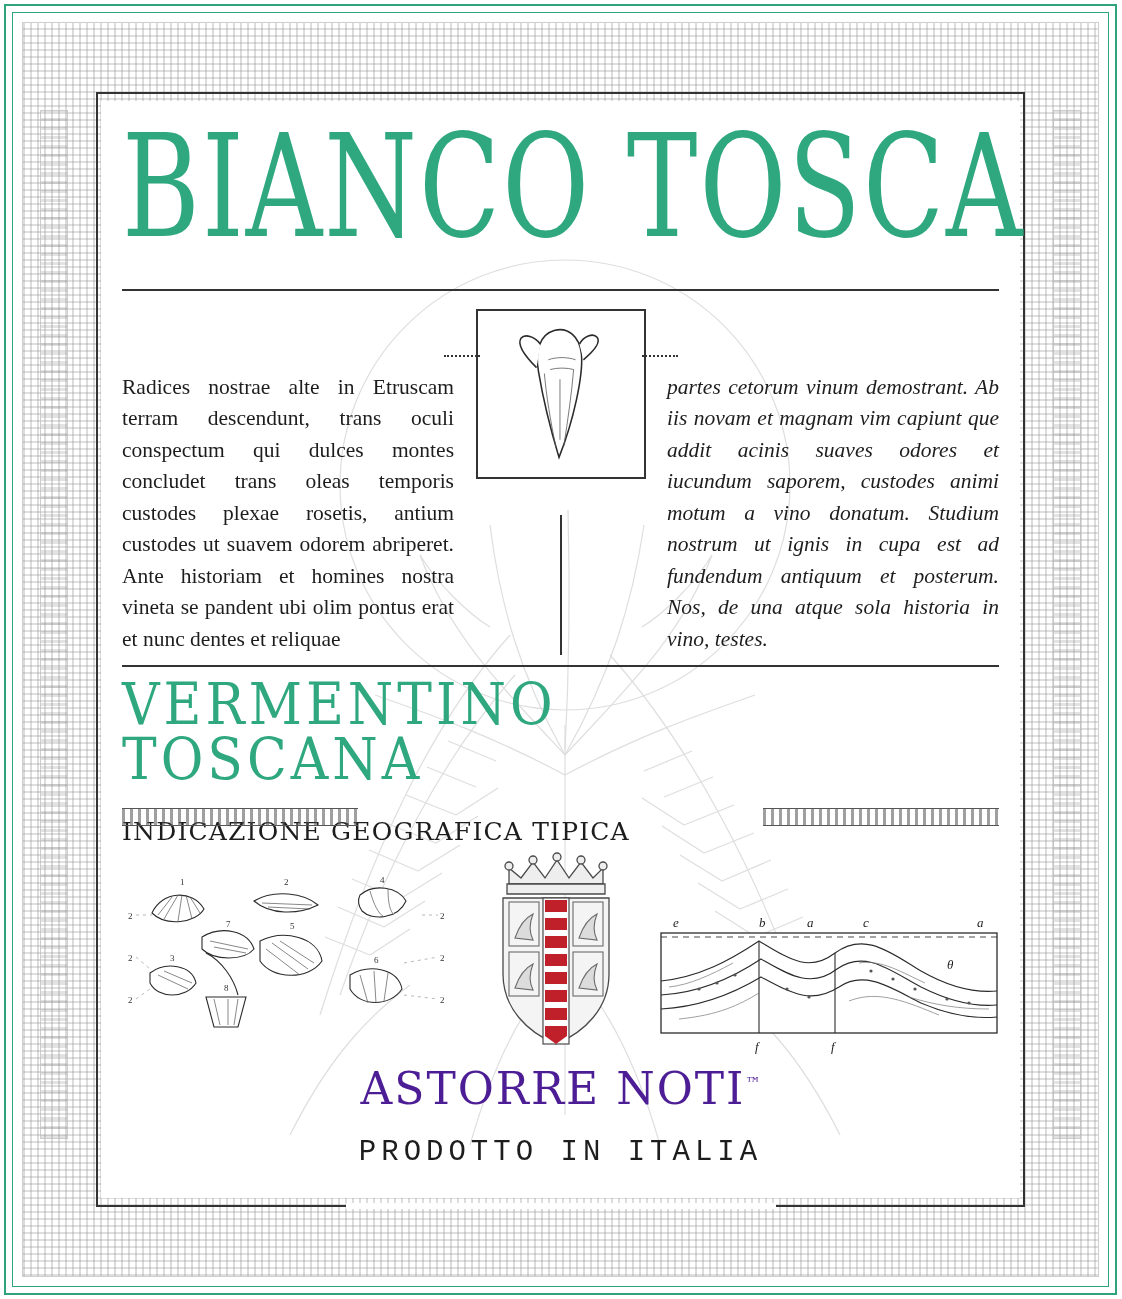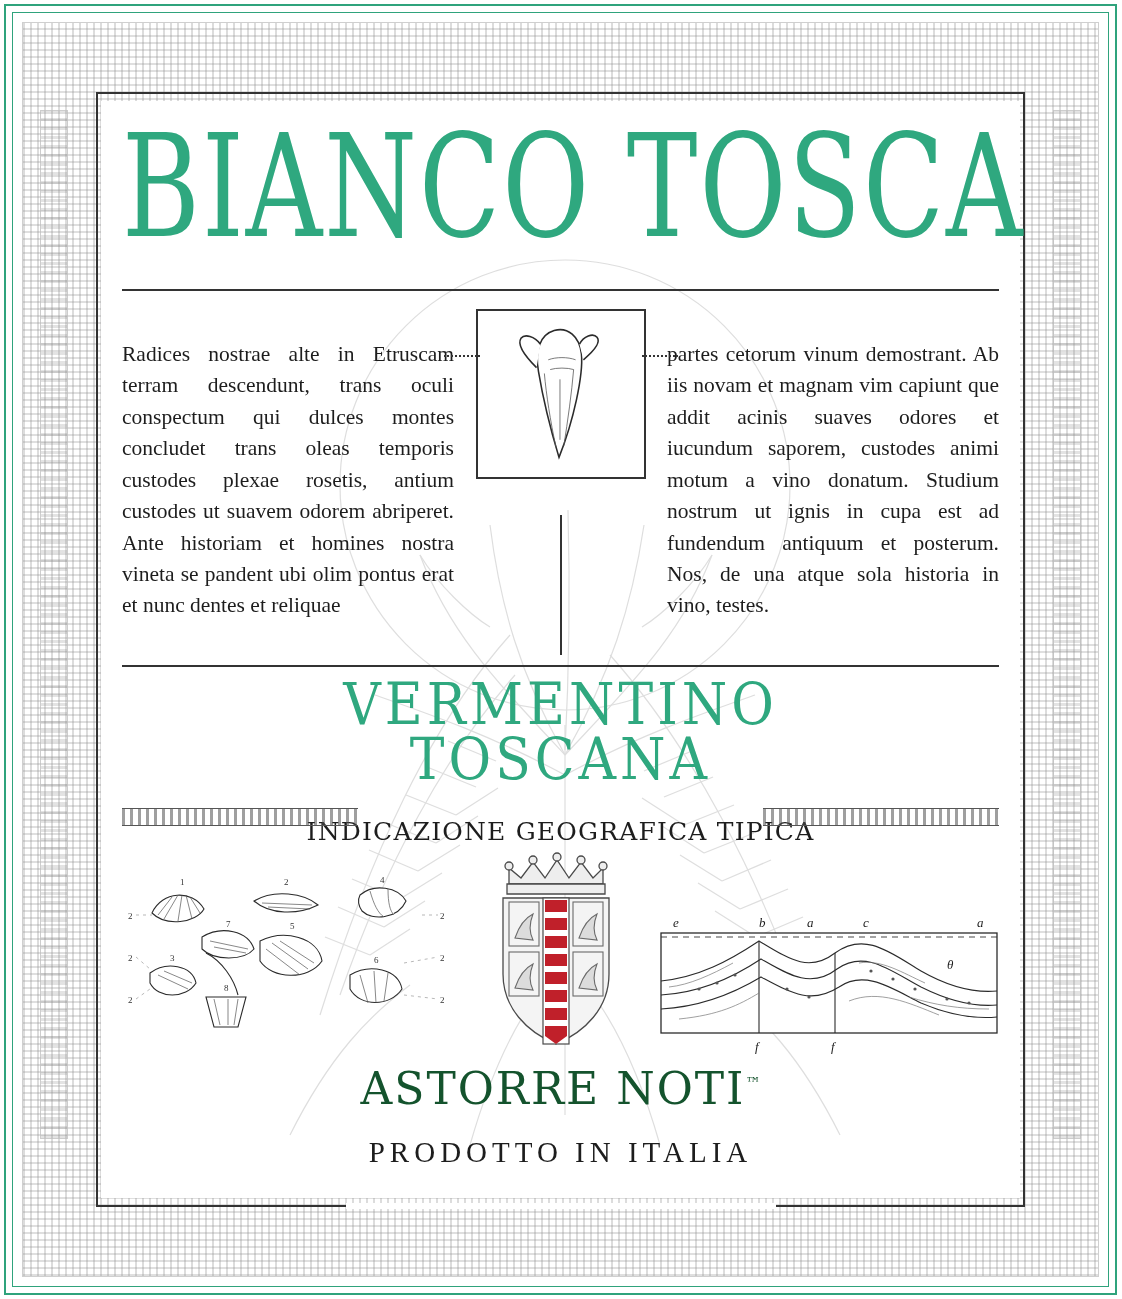--- a/index.html
+++ b/index.html
@@ -105,34 +105,34 @@
 
   .hr {
     border: 0;
     border-top: 2px solid #333;
     margin: 10px 0 0 0;
   }
 
   
   .cols {
     display: flex;
-    align-items: center;
+    align-items: flex-end;
     margin-top: 14px;
     position: relative;
   }
   .col {
     width: 332px;
     font-size: 21.5px;
     line-height: 1.465;
     color: #1d1d1d;
     text-align: justify;
     font-family: "Liberation Serif", serif;
   }
   .col.left { text-align: justify; }
-  .col.right { text-align: justify; margin-left: auto; }
+  .col.right { text-align: justify; margin-left: auto; font-style: italic; }
   .col-mid {
     flex: 1 1 auto;
     position: relative;
     display: flex;
     flex-direction: column;
     align-items: center;
   }
   .tooth-box {
     width: 166px;
     height: 166px;
@@ -152,21 +152,20 @@
     top: 44px;
     height: 0;
     border-top: 2px dotted #333;
     width: 36px;
   }
   .dotline.l { left: -34px; }
   .dotline.r { right: -34px; }
 
   
   .appellation {
-    text-align: center;
     margin-top: 10px;
   }
   .variety {
     color: #2fa87f;
     font-family: "DejaVu Serif", serif;
     font-size: 52px;
     letter-spacing: 4px;
     line-height: 1.04;
     font-weight: 400;
     transform: scaleY(1.12);
@@ -218,31 +217,31 @@
   .fig {
     position: relative;
   }
 
   
   .producer {
     text-align: center;
     font-family: "DejaVu Serif", serif;
     font-size: 44px;
     letter-spacing: 2px;
-    color: #14532d;
+    color: #4c1d95;
     margin-top: 6px;
   }
   .producer .tm {
     font-size: 15px;
     vertical-align: super;
     letter-spacing: 0;
   }
   .origin {
     text-align: center;
-    font-family: Liberation Serif, serif;
+    font-family: Liberation Mono, monospace;
     font-size: 29px;
     letter-spacing: 5px;
     color: #1d1d1d;
     margin-top: 22px;
   }
   
   .frame-notch {
     position: absolute;
     left: 50%;
     transform: translateX(-50%);

